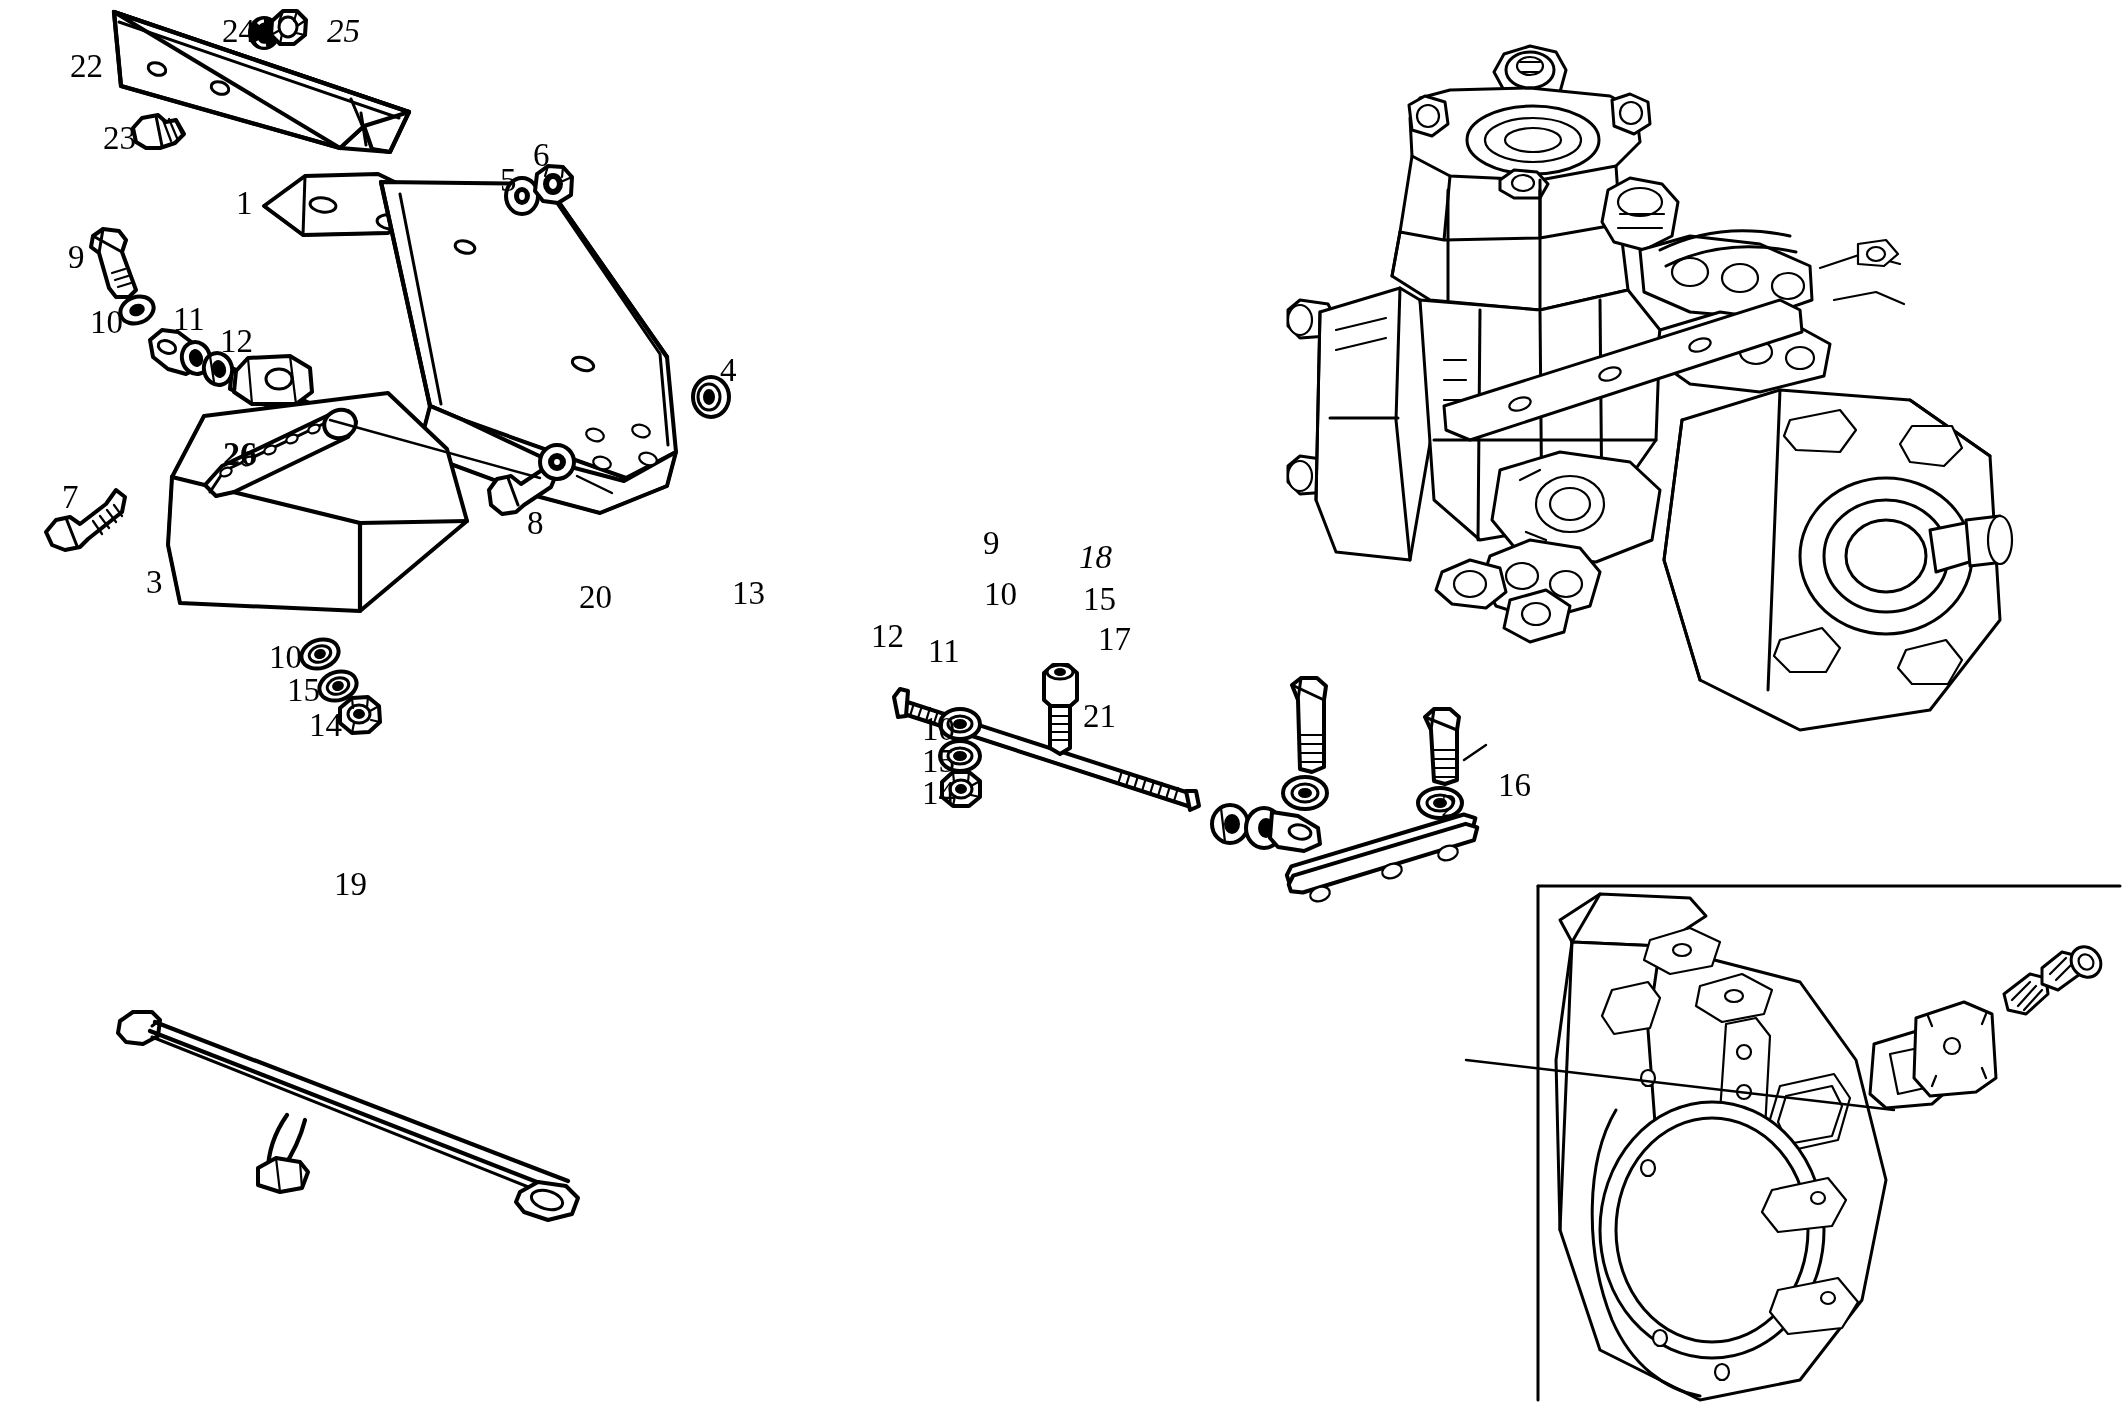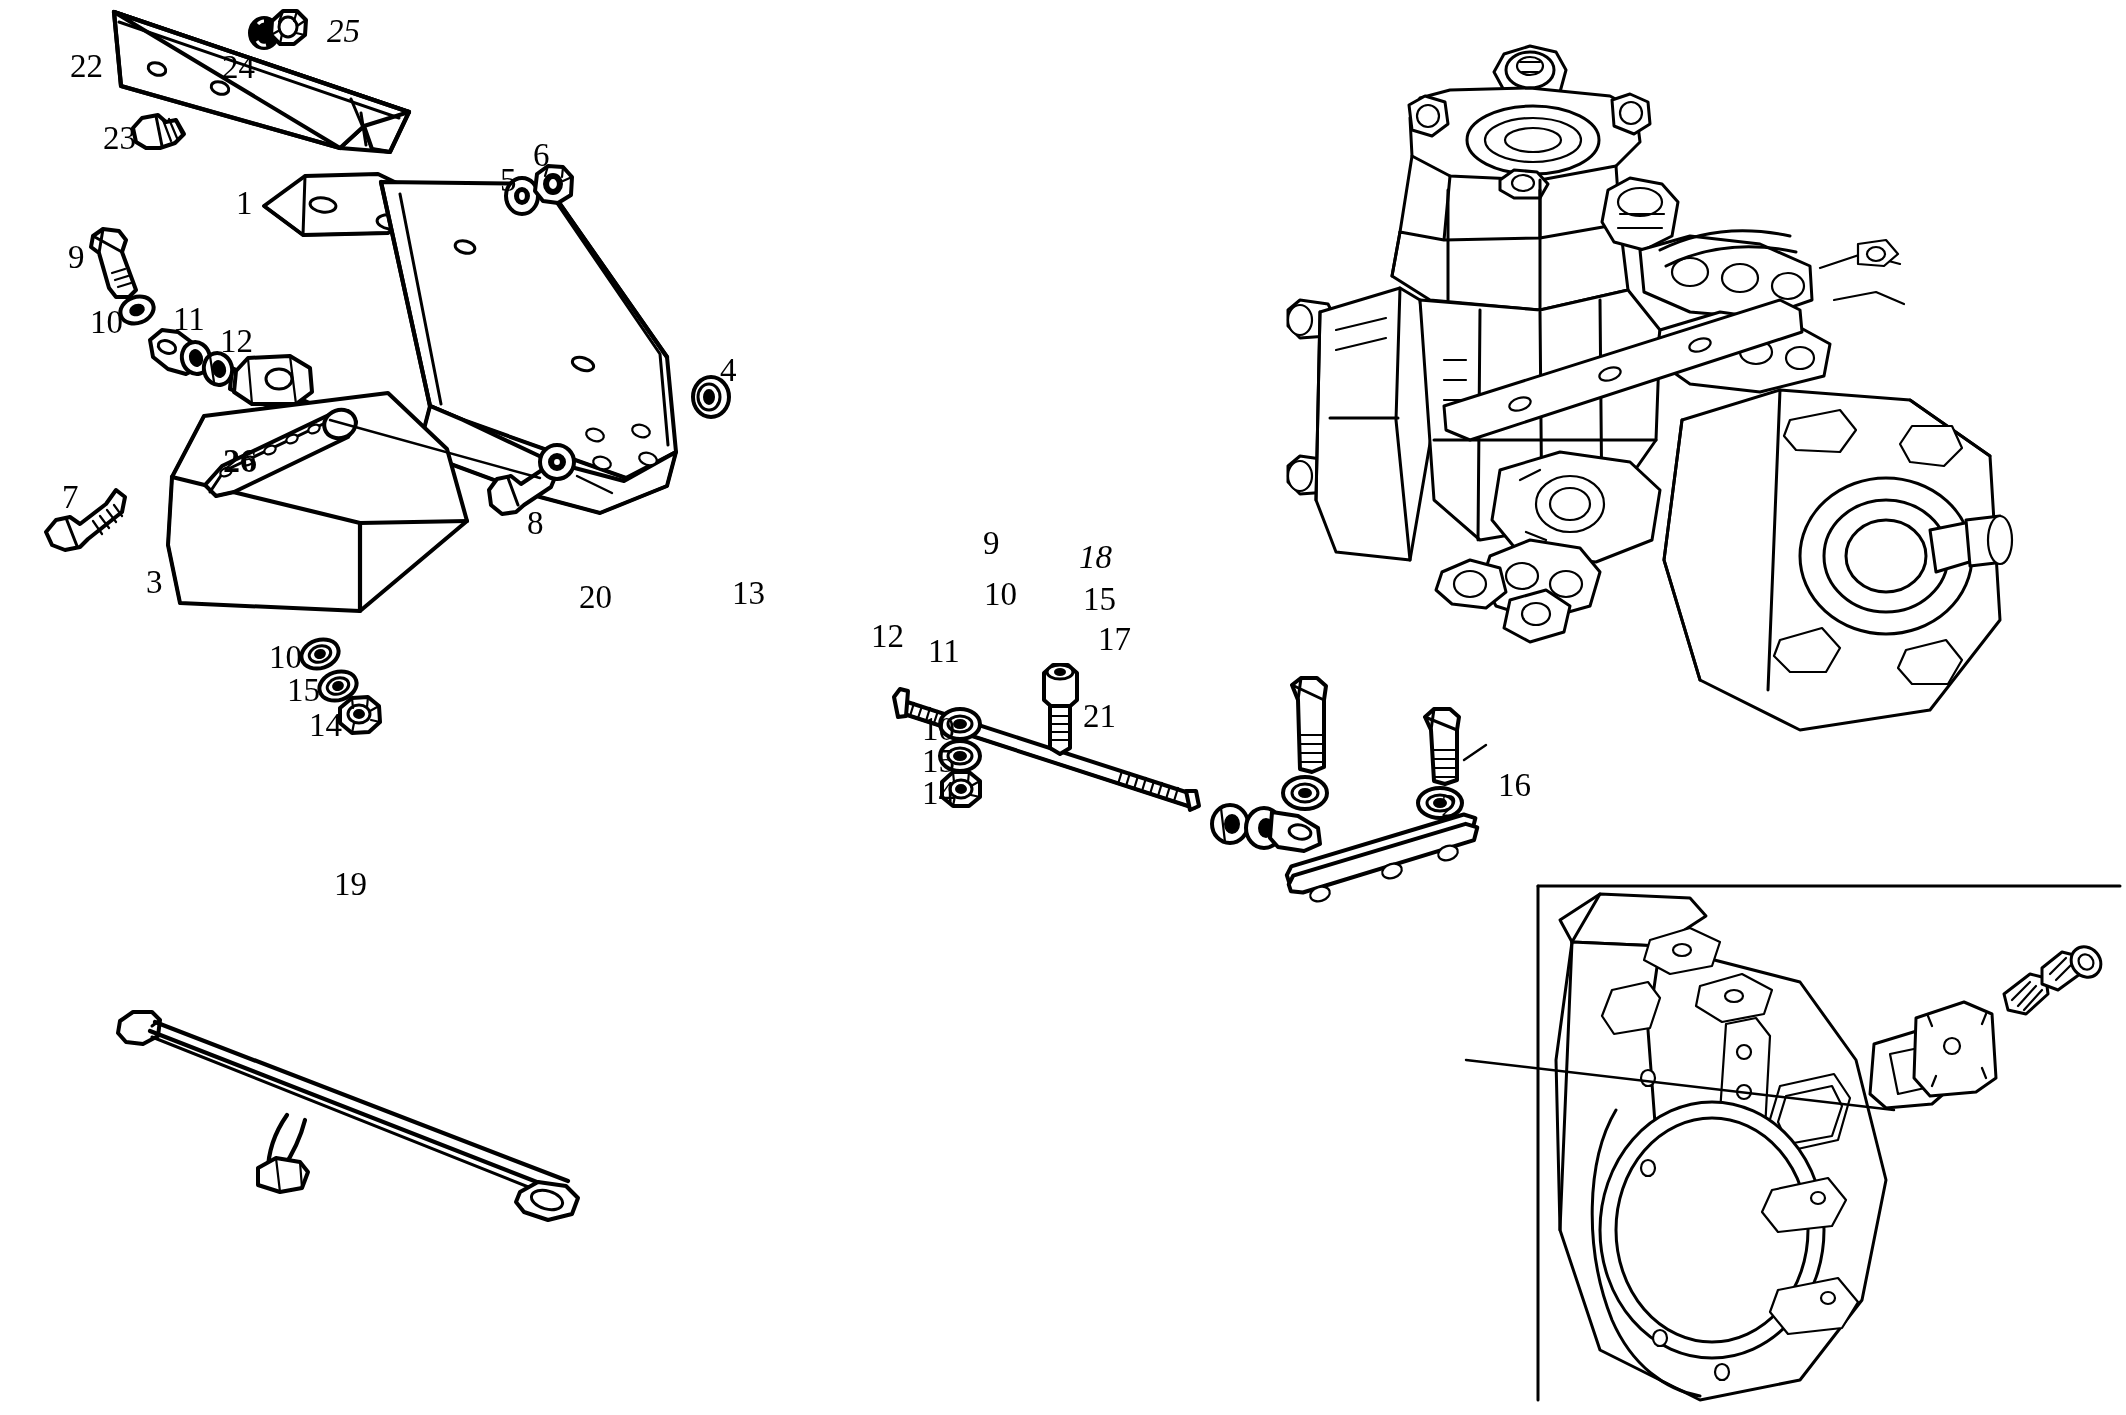--- a/index.html
+++ b/index.html
@@ -493,32 +493,32 @@
     <ellipse class="wht3" cx="2086" cy="962" rx="7" ry="8" transform="rotate(-40 2086 962)"></ellipse>
   </g>
 
   <path class="lead" d="M1464,760 L1486,745"></path>
   <path class="lead" d="M1894,1110 L1466,1060" stroke="none"></path>
 
 </svg>
 
 <div id="callout-layer">
       <div class="callout" style="left: 70px; top: 50px;">22</div>
-      <div class="callout" style="left: 222px; top: 15px; margin-top: 36px;">24</div>
+      <div class="callout" style="left: 222px; top: 15px;">24</div>
       <div class="callout" style="left: 327px; top: 15px; font-style: italic;">25</div>
       <div class="callout" style="left: 103px; top: 122px;">23</div>
       <div class="callout" style="left: 236px; top: 187px;">1</div>
       <div class="callout" style="left: 500px; top: 164px;">5</div>
       <div class="callout" style="left: 533px; top: 139px;">6</div>
       <div class="callout" style="left: 68px; top: 241px;">9</div>
       <div class="callout" style="left: 90px; top: 306px;">10</div>
       <div class="callout" style="left: 173px; top: 303px;">11</div>
       <div class="callout" style="left: 220px; top: 325px;">12</div>
       <div class="callout" style="left: 720px; top: 354px;">4</div>
-      <div class="callout bold" style="left: 223px; top: 437px; margin-top: 7px;">26</div>
+      <div class="callout bold" style="left: 223px; top: 437px;">26</div>
       <div class="callout" style="left: 62px; top: 481px;">7</div>
       <div class="callout" style="left: 579px; top: 581px;">20</div>
       <div class="callout" style="left: 527px; top: 507px;">8</div>
       <div class="callout" style="left: 146px; top: 566px;">3</div>
       <div class="callout" style="left: 732px; top: 577px;">13</div>
       <div class="callout" style="left: 871px; top: 620px;">12</div>
       <div class="callout" style="left: 928px; top: 635px;">11</div>
       <div class="callout" style="left: 269px; top: 641px;">10</div>
       <div class="callout" style="left: 287px; top: 674px;">15</div>
       <div class="callout" style="left: 309px; top: 709px;">14</div>

